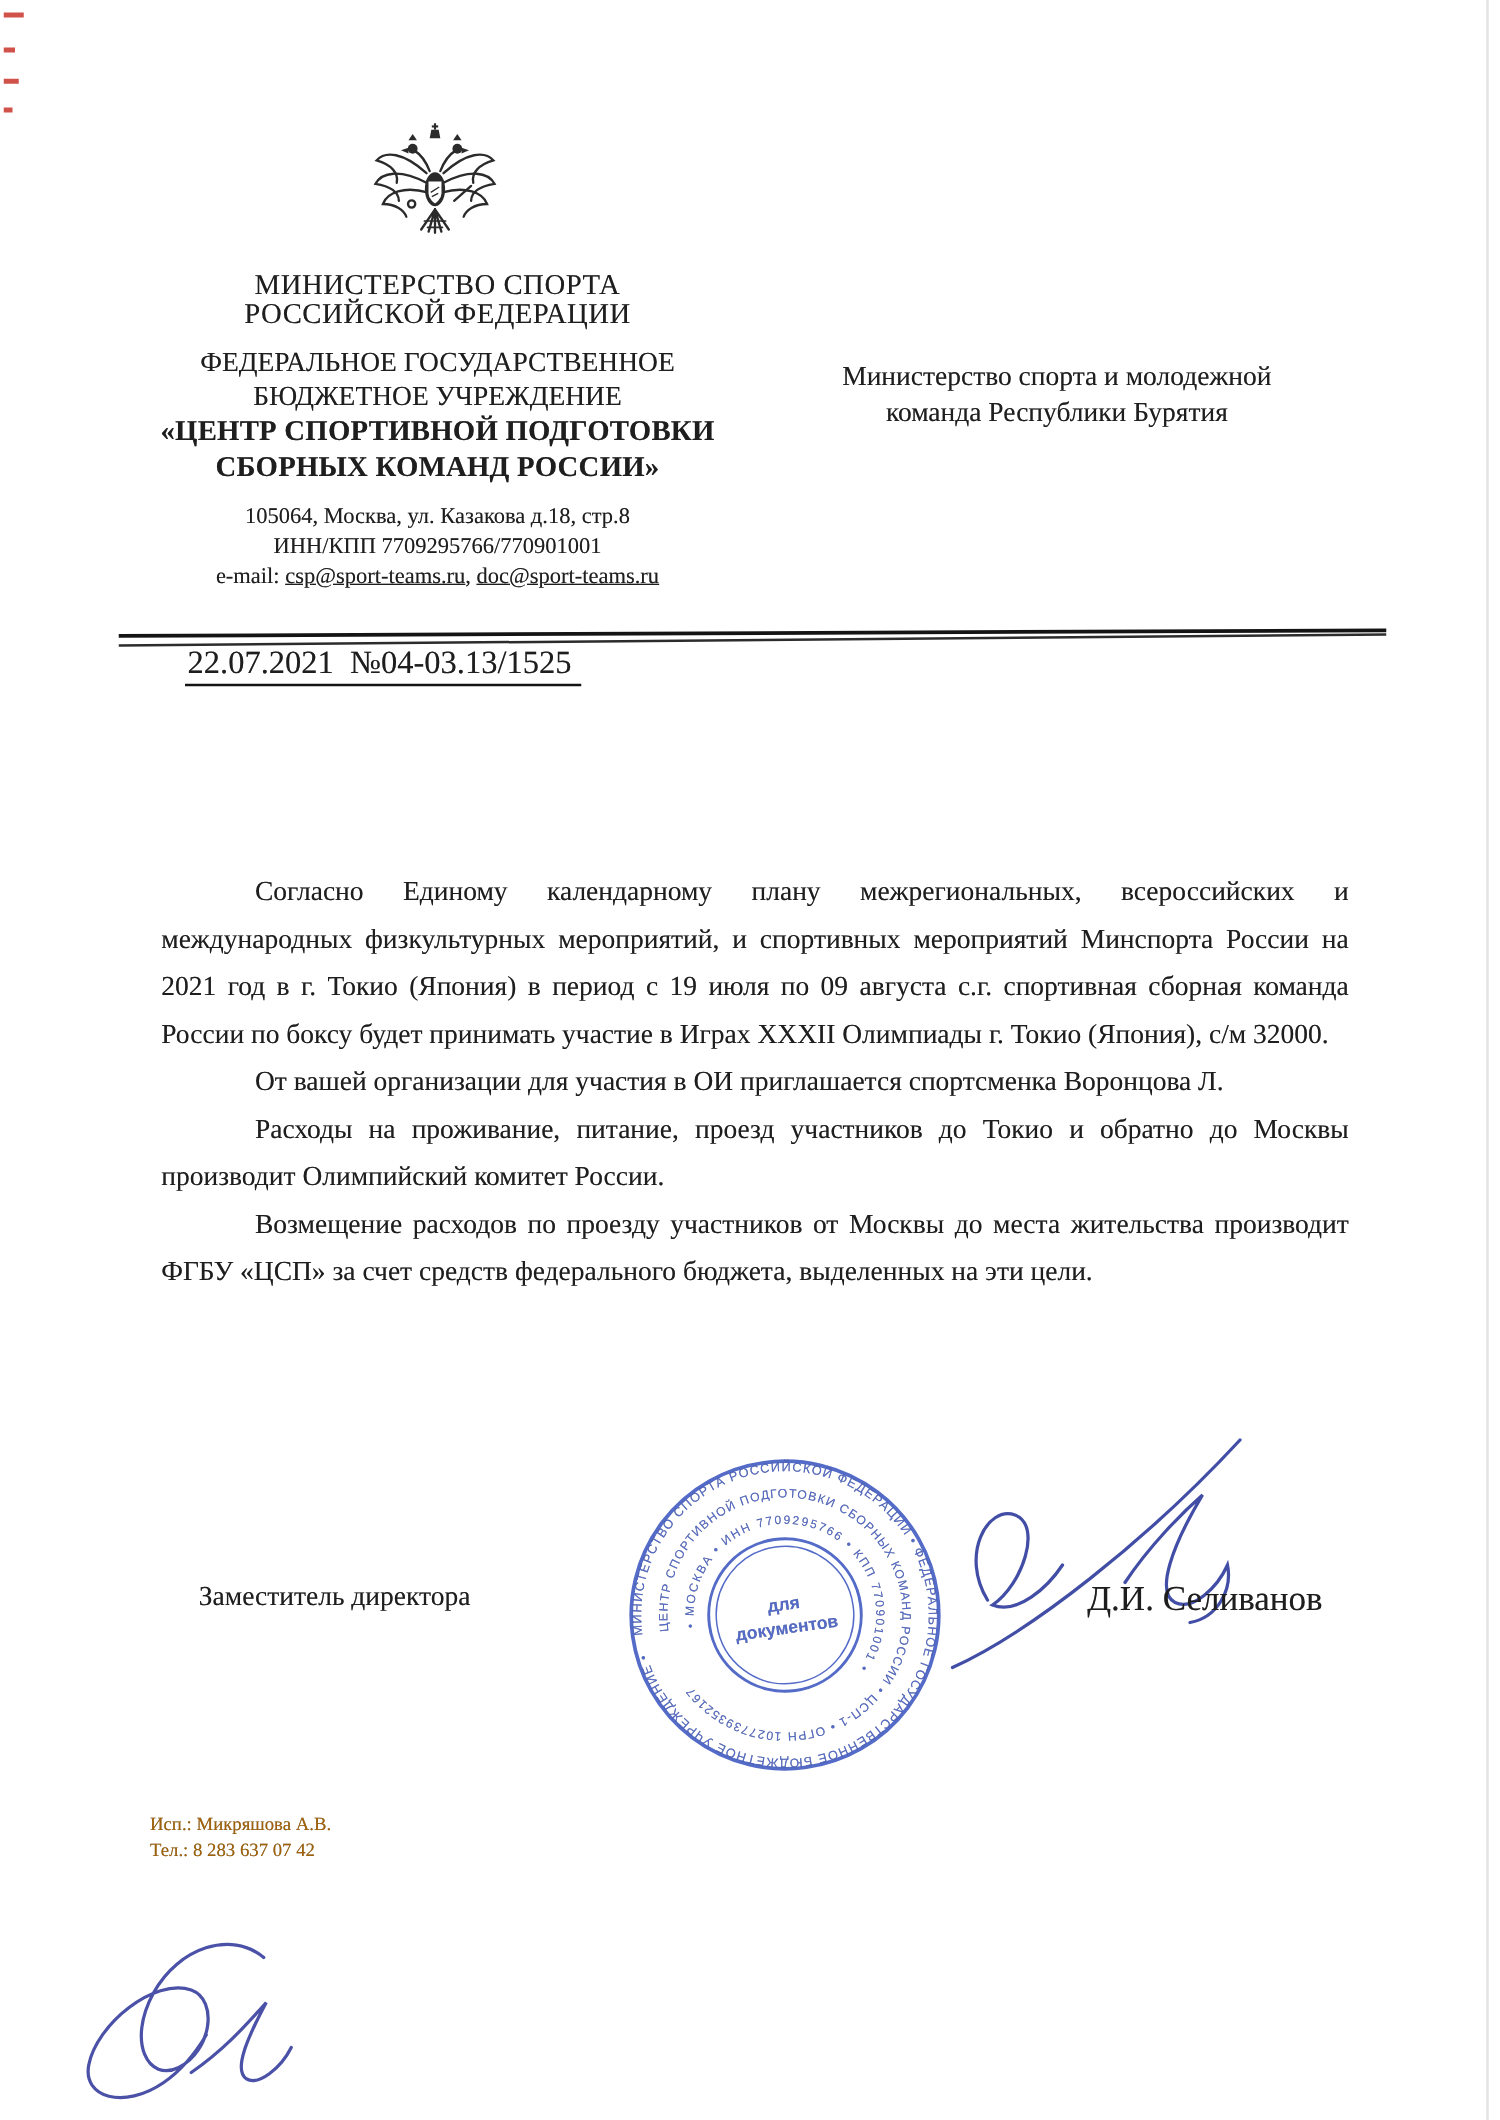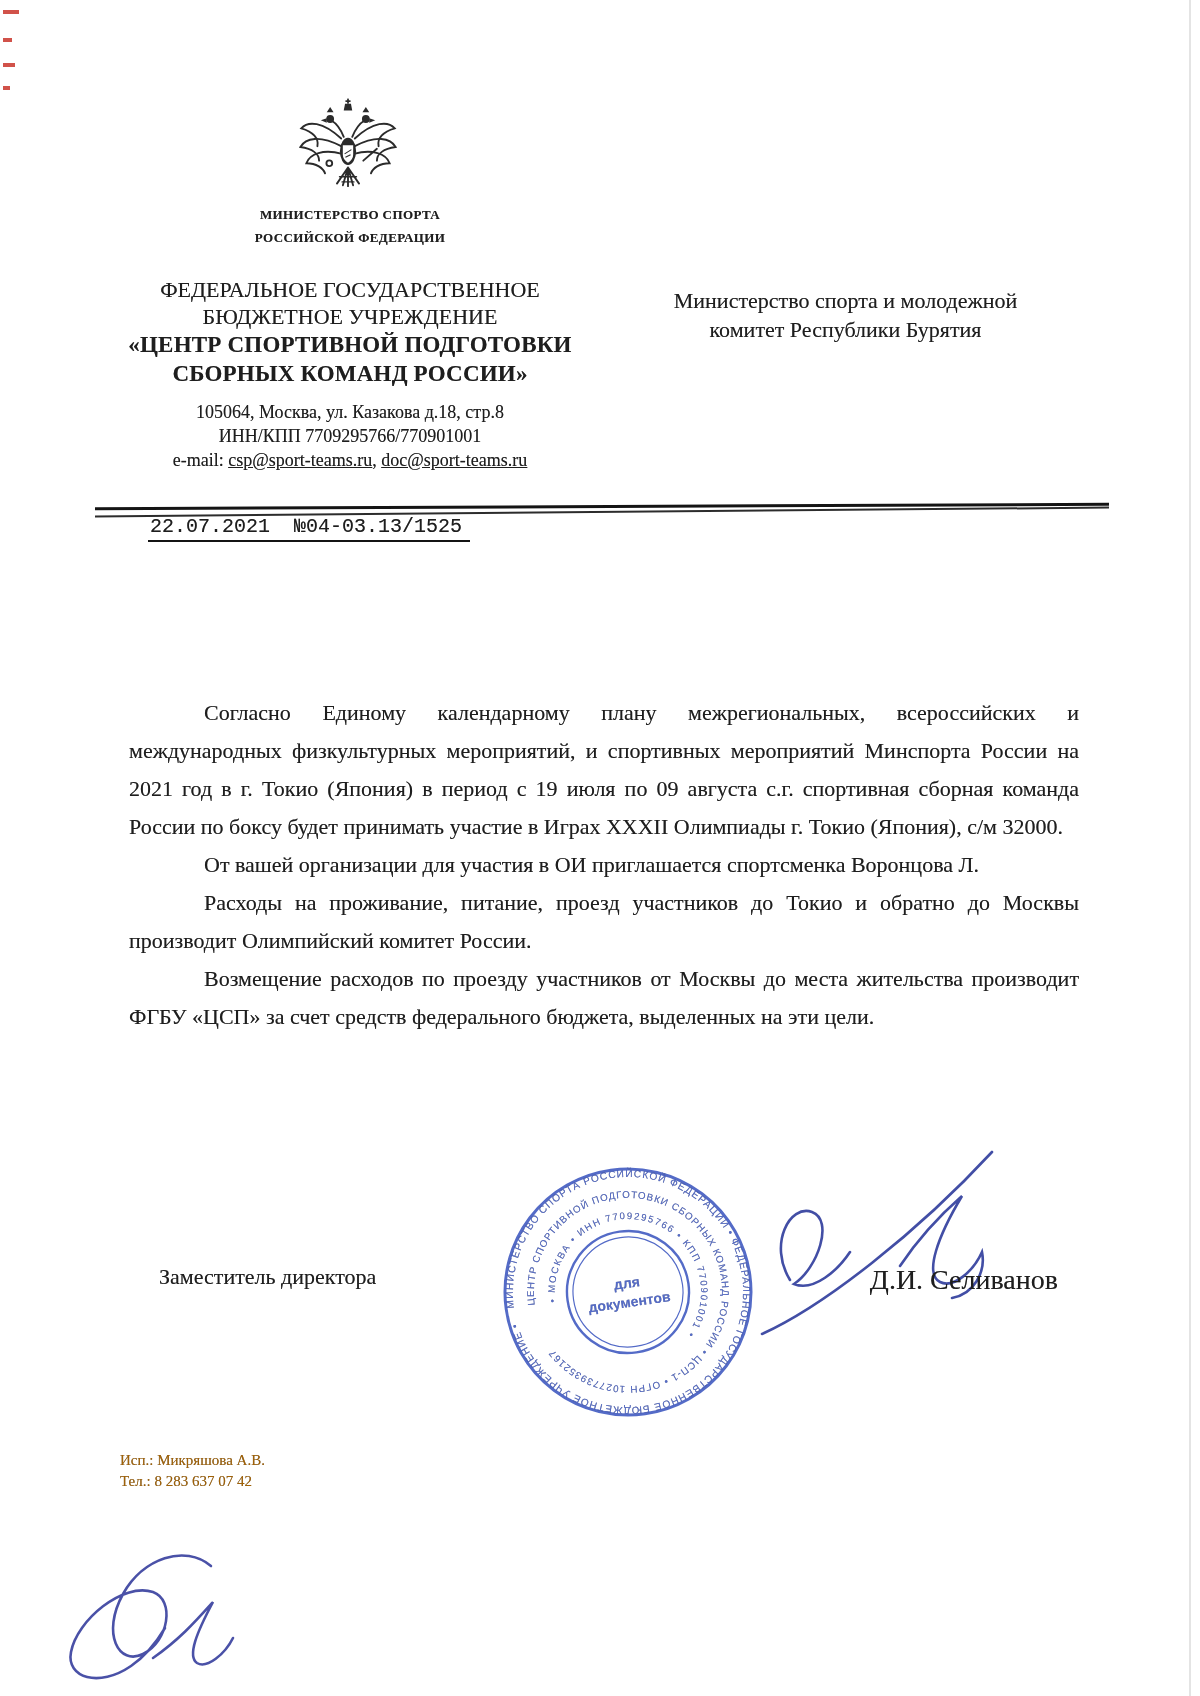--- a/index.html
+++ b/index.html
@@ -1,29 +1,29 @@
 <!DOCTYPE html>
 <html><head>
 <meta charset="utf-8">
 <style>
   html,body{margin:0;padding:0;background:#ffffff;}
   .page{position:relative;width:1200px;height:1696px;background:#ffffff;overflow:hidden;
         font-family:"Liberation Serif",serif;color:#1e1e1e;}
   .abs{position:absolute;}
   .ctr{text-align:center;}
   .emblem{left:297px;top:93px;width:102px;height:120px;}
-  .ministry{left:110px;top:203px;width:480px;font-weight:bold;font-size:13px;line-height:23px;letter-spacing:.4px;}
+  .ministry{left:110px;top:216px;width:480px;font-weight:normal;font-size:23px;line-height:23px;letter-spacing:.4px;}
   .orgtype{left:110px;top:276px;width:480px;font-size:22px;line-height:27px;}
   .orgname{left:110px;top:330px;width:480px;font-weight:bold;font-size:23px;line-height:29px;letter-spacing:.2px;}
   .contact{left:110px;top:400px;width:480px;font-size:18px;line-height:24px;}
   .contact .em{text-decoration:underline;}
 
   .rule-a{left:95px;top:505px;width:1014px;height:3px;background:#141414;transform:rotate(-0.25deg);}
   .rule-b{left:95px;top:511px;width:1014px;height:1.5px;background:#2c2c2c;transform:rotate(-0.5deg);}
-  .refline{left:148px;top:515px;font-size:20px;white-space:pre;border-bottom:2.5px solid #141414;padding:0 8px 2px 2px;font-family:Liberation Mono, monospace;}
+  .refline{left:148px;top:515px;font-size:26px;white-space:pre;border-bottom:2.5px solid #141414;padding:0 8px 2px 2px;}
 
   .recipient{left:618px;top:286px;width:455px;font-size:22px;line-height:29px;text-align:center;}
 
   .bodytext{left:105px;top:694px;width:950px;font-size:22px;line-height:38px;text-align:justify;margin-left:24px;}
   .bodytext p{margin:0;text-indent:75px;}
 
   .sig-label{left:113px;top:1264px;font-size:22px;margin-left:46px;}
   .sig-name{left:868px;top:1264px;width:190px;font-size:28px;text-align:right;}
 
   .stamp{left:500px;top:1164px;width:256px;height:256px;transform:rotate(-8deg);opacity:.88;}
@@ -109,21 +109,21 @@
   </div>
 
   <div class="abs contact ctr">
     <div>105064, Москва, ул. Казакова д.18, стр.8</div>
     <div>ИНН/КПП 7709295766/770901001</div>
     <div><span>e-mail: </span><span class="em">csp@sport-teams.ru</span><span>, </span><span class="em">doc@sport-teams.ru</span></div>
   </div>
 
   <div class="abs recipient">
     <div>Министерство спорта и молодежной</div>
-    <div>комитет Республики Бурятия</div>
+    <div>команда Республики Бурятия</div>
   </div>
 
   <div class="abs rule-a"></div>
   <div class="abs rule-b"></div>
   <div class="abs refline">22.07.2021  №04-03.13/1525</div>
 
   <div class="abs bodytext">
     <p>Согласно Единому календарному плану межрегиональных, всероссийских и международных физкультурных мероприятий, и спортивных мероприятий Минспорта России на 2021 год в г. Токио (Япония) в период с 19 июля по 09 августа с.г. спортивная сборная команда России по боксу будет принимать участие в  Играх XXXII Олимпиады г. Токио (Япония), с/м 32000.</p>
     <p>От вашей организации для участия в ОИ приглашается спортсменка Воронцова Л.</p>
     <p>Расходы на проживание, питание, проезд участников до Токио и обратно до Москвы производит Олимпийский комитет России.</p>

